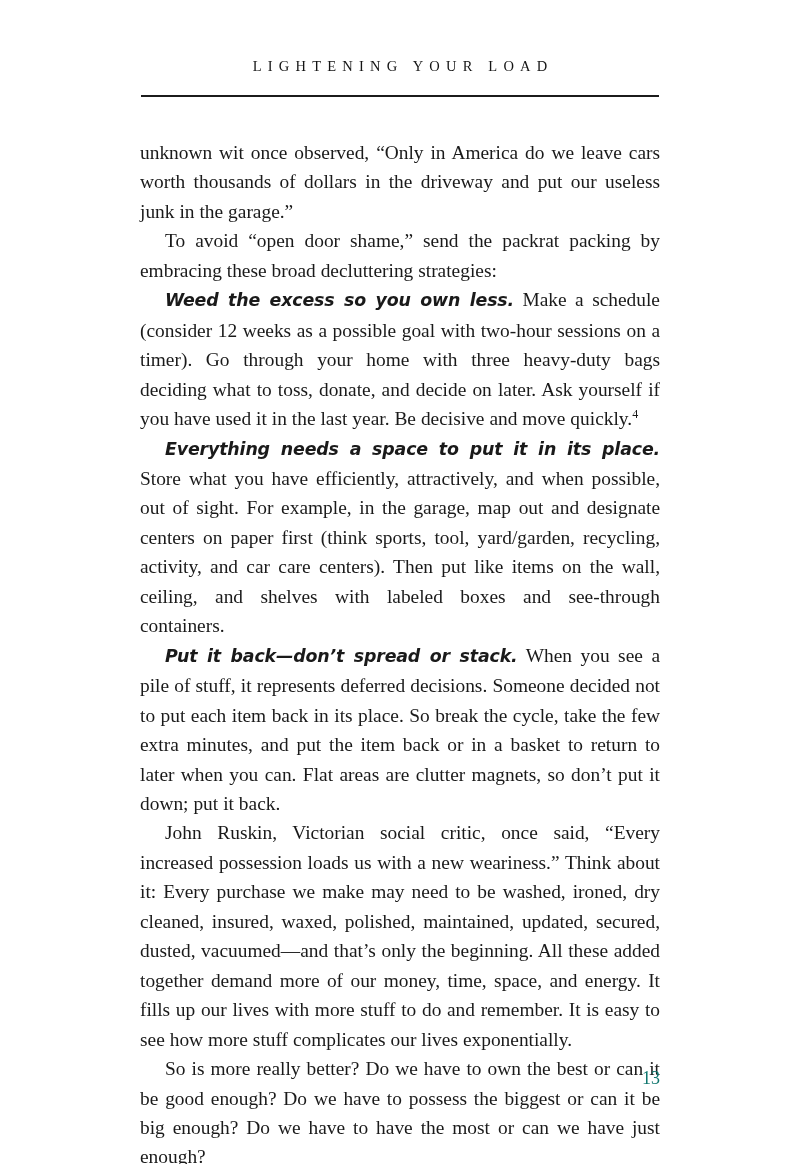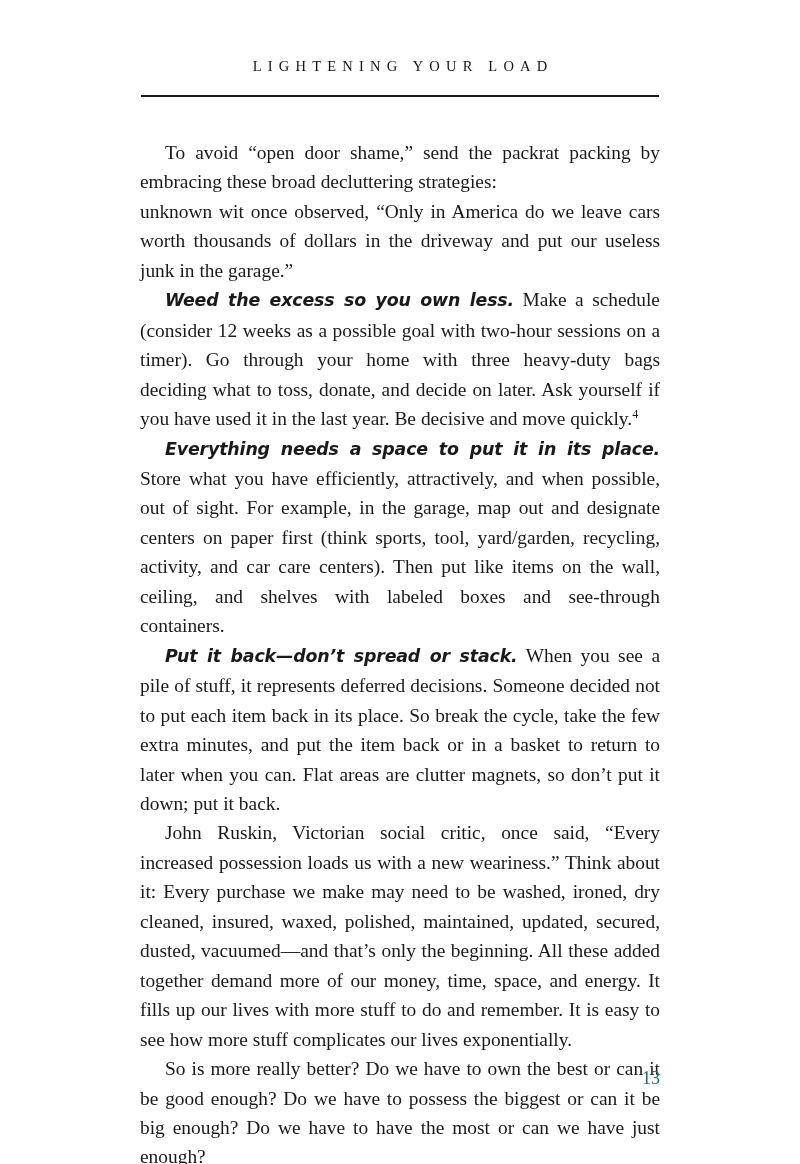--- a/index.html
+++ b/index.html
@@ -110,23 +110,23 @@
 
 <div class="page">
 
   <div class="running-head">
     <div class="running-head-text">LIGHTENING YOUR LOAD</div>
   </div>
   <div class="head-rule"></div>
 
   <div class="column">
 
+    <p class="para flush"><span>unknown wit once observed, “Only in America do we leave cars worth thousands of dollars in the driveway and put our useless junk in the garage.”</span></p>
+
     <p class="para indent last-line-left"><span>To avoid “open door shame,” send the packrat packing by embracing these broad decluttering strategies:</span></p>
-
-    <p class="para flush"><span>unknown wit once observed, “Only in America do we leave cars worth thousands of dollars in the driveway and put our useless junk in the garage.”</span></p>
 
     <p class="para indent last-line-left"><span class="lead-in">Weed the excess so you own less.</span><span> Make a schedule (consider 12 weeks as a possible goal with two-hour sessions on a timer). Go through your home with three heavy-duty bags deciding what to toss, donate, and decide on later. Ask yourself if you have used it in the last year. Be decisive and move quickly.</span><sup class="fn">4</sup></p>
 
     <p class="para indent last-line-left"><span class="lead-in">Everything needs a space to put it in its place.</span><span> Store what you have efficiently, attractively, and when possible, out of sight. For example, in the garage, map out and designate centers on paper first (think sports, tool, yard/garden, recycling, activity, and car care centers). Then put like items on the wall, ceiling, and shelves with labeled boxes and see-through containers.</span></p>
 
     <p class="para indent last-line-left"><span class="lead-in">Put it back—don’t spread or stack.</span><span> When you see a pile of stuff, it represents deferred decisions. Someone decided not to put each item back in its place. So break the cycle, take the few extra minutes, and put the item back or in a basket to return to later when you can. Flat areas are clutter magnets, so don’t put it down; put it back.</span></p>
 
     <p class="para indent"><span>John Ruskin, Victorian social critic, once said, “Every increased possession loads us with a new weariness.” Think about it: Every purchase we make may need to be washed, ironed, dry cleaned, insured, waxed, polished, maintained, updated, secured, dusted, vacuumed—and that’s only the beginning. All these added together demand more of our money, time, space, and energy. It fills up our lives with more stuff to do and remember. It is easy to see how more stuff complicates our lives exponentially.</span></p>
 
     <p class="para indent last-line-left"><span>So is more really better? Do we have to own the best or can it be good enough? Do we have to possess the biggest or can it be big enough? Do we have to have the most or can we have just enough?</span></p>

